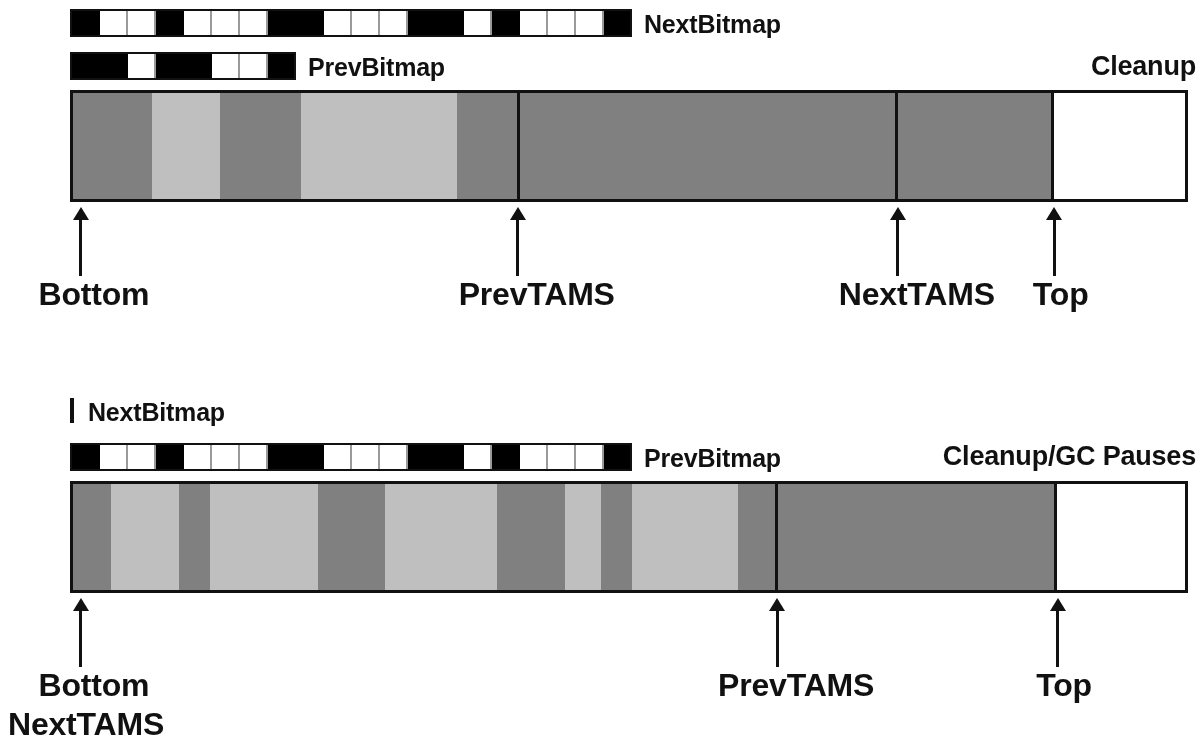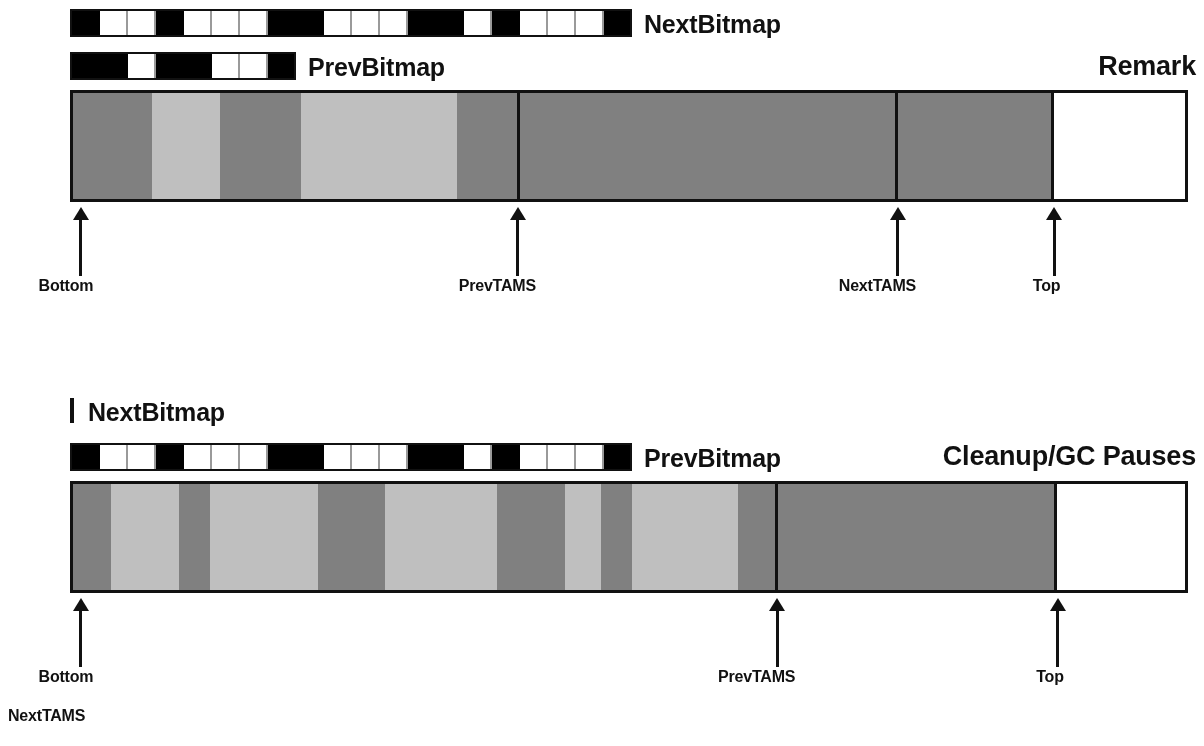--- a/index.html
+++ b/index.html
@@ -48,21 +48,21 @@
   
   .lbl {
     position: absolute;
     white-space: nowrap;
     font-weight: bold;
     letter-spacing: -0.2px;
     line-height: 1;
   }
   .lbl.bitmap-label { font-size: 25px; }
   .lbl.title        { font-size: 27px; }
-  .lbl.axis         { font-size: 16px; }
+  .lbl.axis         { font-size: 32px; }
 
   
   .heapbar {
     position: absolute;
     box-sizing: border-box;
     border: 3px solid #111111;
     background: #ffffff;
     overflow: hidden;
   }
   .band {
@@ -132,21 +132,21 @@
         <div class="cell on" style="flex: 1 1 0px;"></div>
         <div class="cell off" style="flex: 1 1 0px;"></div>
         <div class="cell on" style="flex: 1 1 0px;"></div>
         <div class="cell on" style="flex: 1 1 0px;"></div>
         <div class="cell off" style="flex: 1 1 0px;"></div>
         <div class="cell off" style="flex: 1 1 0px;"></div>
         <div class="cell on" style="flex: 1 1 0px;"></div>
       </div>
     <div class="lbl bitmap-label" style="left:308px; top:55px;">PrevBitmap</div>
 
-    <div class="lbl title" style="right:8px; top:53px;">Remark</div>
+    <div class="lbl title" style="right:8px; top:53px;">Cleanup</div>
 
     <div class="heapbar" id="p1-heap" style="left:70px; top:90px; width:1118px; height:112px;">
         <div class="band" style="left: 0%; width: 7.1%; background: rgb(128, 128, 128);"></div>
         <div class="band" style="left: 7.1%; width: 6.1%; background: rgb(191, 191, 191);"></div>
         <div class="band" style="left: 13.2%; width: 7.3%; background: rgb(128, 128, 128);"></div>
         <div class="band" style="left: 20.5%; width: 14%; background: rgb(191, 191, 191);"></div>
         <div class="band" style="left: 34.5%; width: 5.5%; background: rgb(128, 128, 128);"></div>
         <div class="band" style="left: 40%; width: 34%; background: rgb(128, 128, 128);"></div>
         <div class="band" style="left: 74%; width: 14%; background: rgb(128, 128, 128);"></div>
         <div class="band" style="left: 88%; width: 12%; background: rgb(255, 255, 255);"></div>

